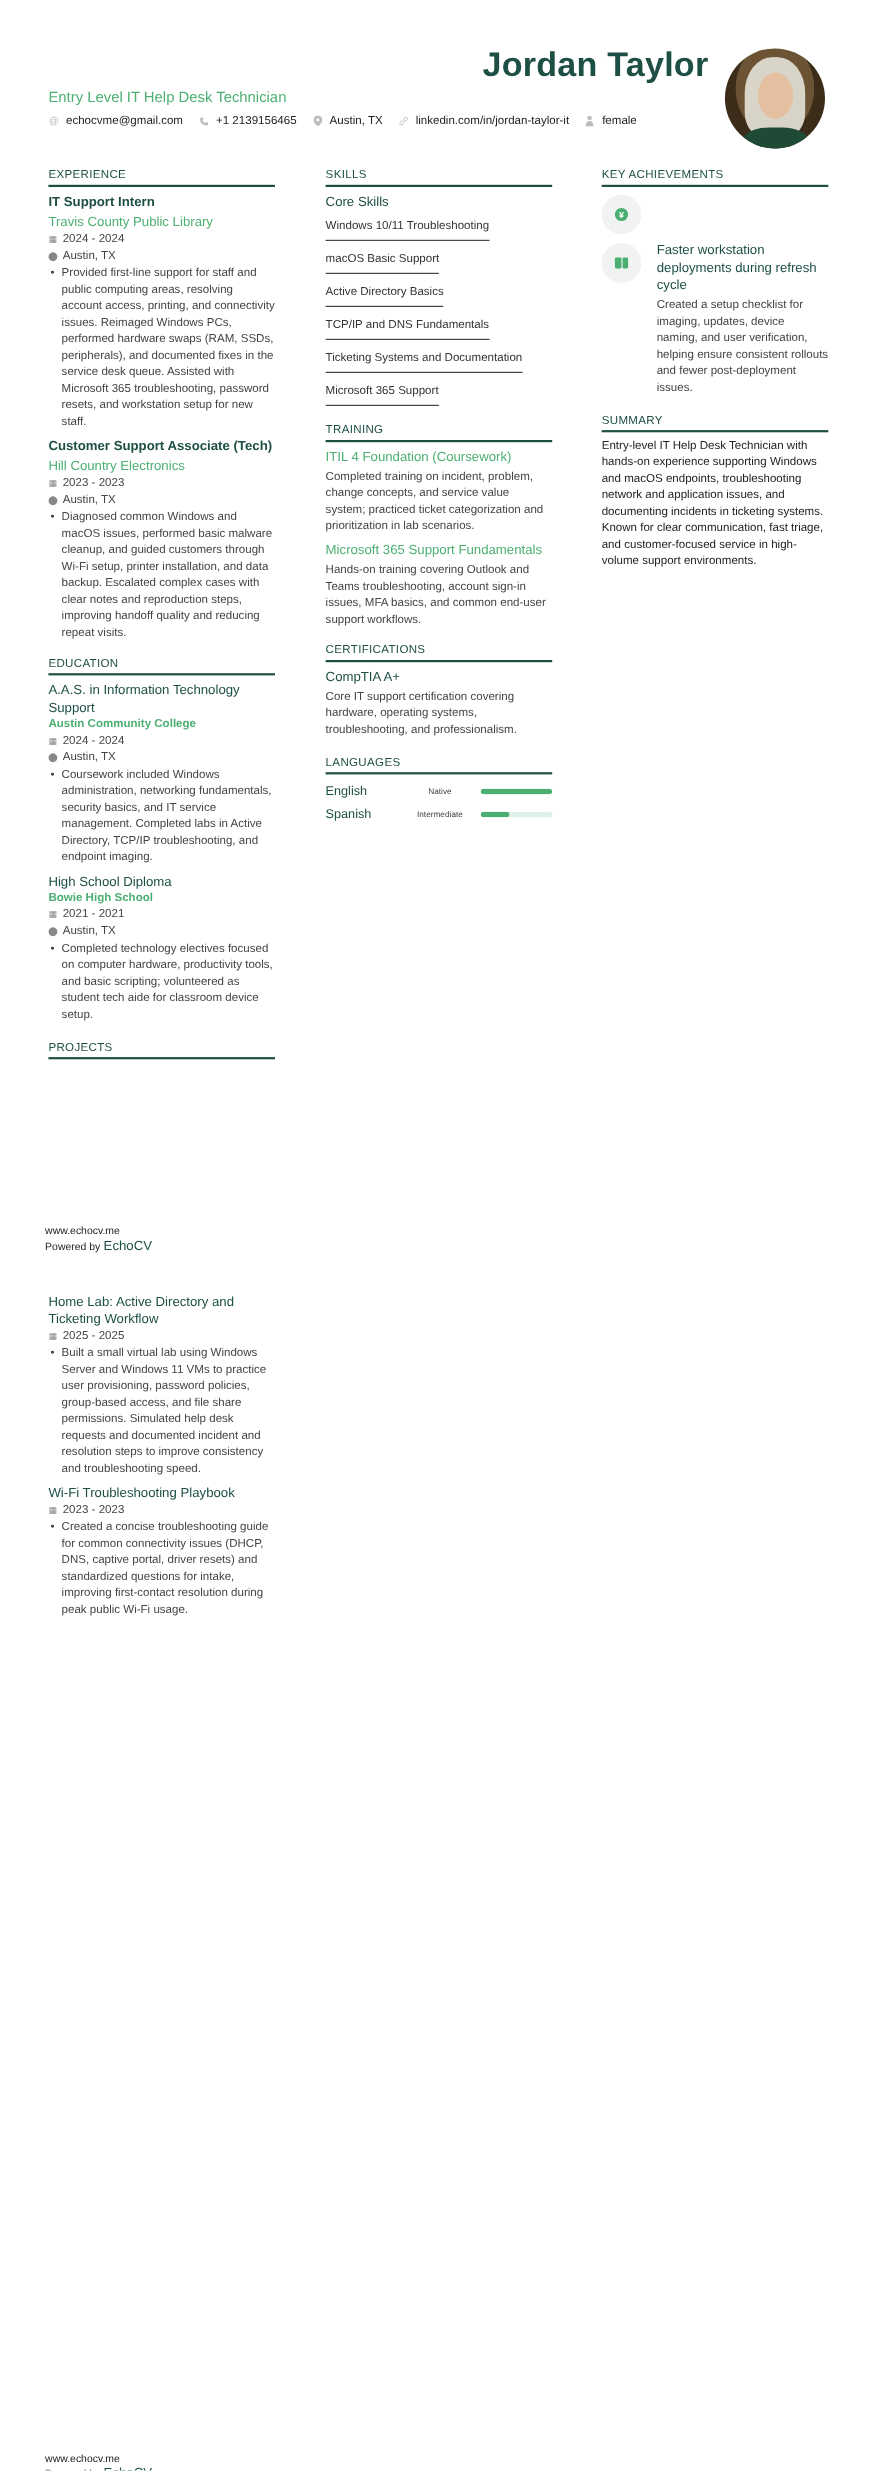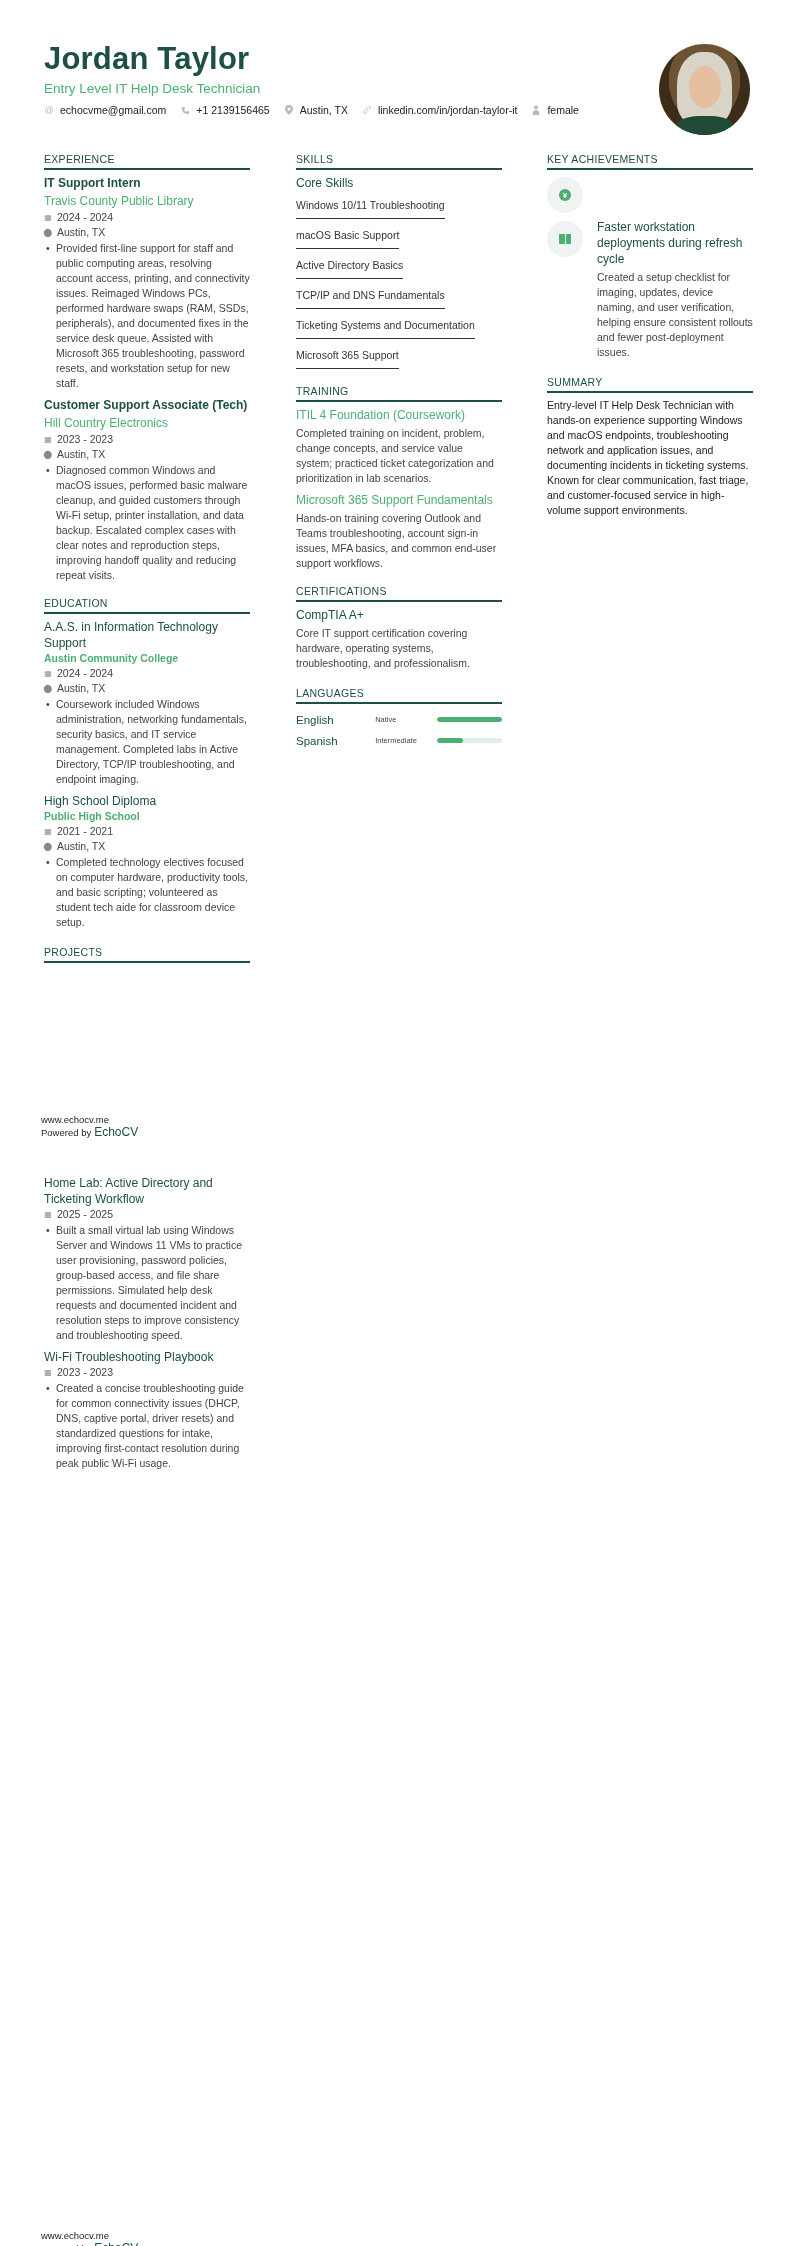--- a/index.html
+++ b/index.html
@@ -3,21 +3,21 @@
 <meta charset="utf-8">
 <style>
   * { box-sizing: border-box; margin: 0; padding: 0; }
   body { width: 794px; height: 2246px; background: #ffffff; font-family: "Liberation Sans", "DejaVu Sans", sans-serif; color: #333; position: relative; }
   .page { position: absolute; left: 0; width: 794px; }
   .page1 { top: 0; height: 1123px; }
   .page2 { top: 1123px; height: 1123px; }
 
   
   .header { position: absolute; left: 44px; top: 40px; width: 600px; }
-  .name { font-size: 31px; font-weight: bold; color: #1d4f45; letter-spacing: 0.2px; line-height: 38px; }
+  .name { font-size: 31px; font-weight: bold; color: #1d4f45; letter-spacing: 0.2px; line-height: 38px; text-align: right; }
   .title { font-size: 13.5px; color: #4caf72; margin-top: 2px; line-height: 18px; }
   .contacts { display: flex; align-items: center; margin-top: 6px; font-size: 10.5px; color: #222; }
   .contact { display: flex; align-items: center; margin-right: 14px; }
   .contact .ico { width: 10px; height: 10px; margin-right: 6px; color: #bbb; font-size: 9px; display: inline-flex; align-items: center; justify-content: center; }
   .photo { position: absolute; left: 659px; top: 44px; width: 91px; height: 91px; border-radius: 50%; overflow: hidden;
            background: radial-gradient(ellipse at 50% 40%, #e8cfb6 0 22%, #d7d1c6 23% 36%, #6b5334 37% 55%, #3b2d1a 56% 100%); }
   .photo .hair { position:absolute; left:18px; top:8px; width:55px; height:72px; border-radius: 45% 45% 30% 30%; background:#d9d4c8; }
   .photo .face { position:absolute; left:30px; top:22px; width:32px; height:42px; border-radius:50%; background:#e4bfa0; }
   .photo .shirt { position:absolute; left:16px; top:72px; width:60px; height:30px; border-radius: 40% 40% 0 0; background:#1f4a36; }
 
@@ -43,21 +43,21 @@
   .skill-group { font-size: 12px; color: #1d4f45; line-height: 16px; margin-bottom: 4px; }
   .skill { font-size: 10.5px; color: #333; padding-bottom: 6px; margin-bottom: 6px; display: inline-block; border-bottom: 1px solid #333; line-height: 14px; }
   .skill-wrap { display: block; }
 
   .tr-title { font-size: 12px; color: #4caf72; line-height: 16px; }
   .tr-desc { font-size: 10.5px; color: #444; line-height: 15px; margin-top: 3px; margin-bottom: 6px; }
   .cert-title { font-size: 12px; color: #1d4f45; line-height: 16px; }
 
   .lang-row { display: flex; align-items: center; height: 21px; }
   .lang-name { font-size: 11.5px; color: #1d4f45; width: 80px; }
-  .lang-level { font-size: 7.5px; color: #444; width: 50px; text-align: left; margin-right: 12px; }
+  .lang-level { font-size: 7.5px; color: #444; width: 50px; text-align: center; margin-right: 12px; }
   .lang-bar { width: 66px; height: 5px; background: #dff0e6; border-radius: 3px; overflow: hidden; }
   .lang-fill { height: 100%; background: #4caf72; border-radius: 3px; }
 
   .ach { display: flex; margin-bottom: 6px; }
   .ach-icon { width: 36px; height: 36px; border-radius: 50%; background: #f0f3f1; flex-shrink: 0; display: flex; align-items: center; justify-content: center; margin-right: 14px; margin-top: 2px; }
   .ach-icon .yen { width: 12px; height: 12px; border-radius: 50%; background: #4caf72; color: #fff; font-size: 8px; display: flex; align-items: center; justify-content: center; font-weight: bold; }
   .ach-icon .book { width: 12px; height: 10px; display: flex; gap: 1px; }
   .ach-icon .book span { flex: 1; background: #4caf72; border-radius: 1px; }
   .ach-title { font-size: 12px; color: #1d4f45; line-height: 16px; }
   .ach-desc { font-size: 10.5px; color: #444; line-height: 15px; margin-top: 3px; }
@@ -173,21 +173,21 @@
           <span>Austin, TX</span>
         </div>
       <div class="bullet">
           <span class="dot">•</span>
           <span>Coursework included Windows administration, networking fundamentals, security basics, and IT service management. Completed labs in Active Directory, TCP/IP troubleshooting, and endpoint imaging.</span>
         </div>
     </div>
 
     <div class="entry">
       <div class="edu-title">High School Diploma</div>
-      <div class="edu-school">Public High School</div>
+      <div class="edu-school">Bowie High School</div>
       <div class="meta">
           <span class="mi">▦</span>
           <span>2021 - 2021</span>
         </div>
       <div class="meta">
           <span class="mi">⬤</span>
           <span>Austin, TX</span>
         </div>
       <div class="bullet">
           <span class="dot">•</span>

